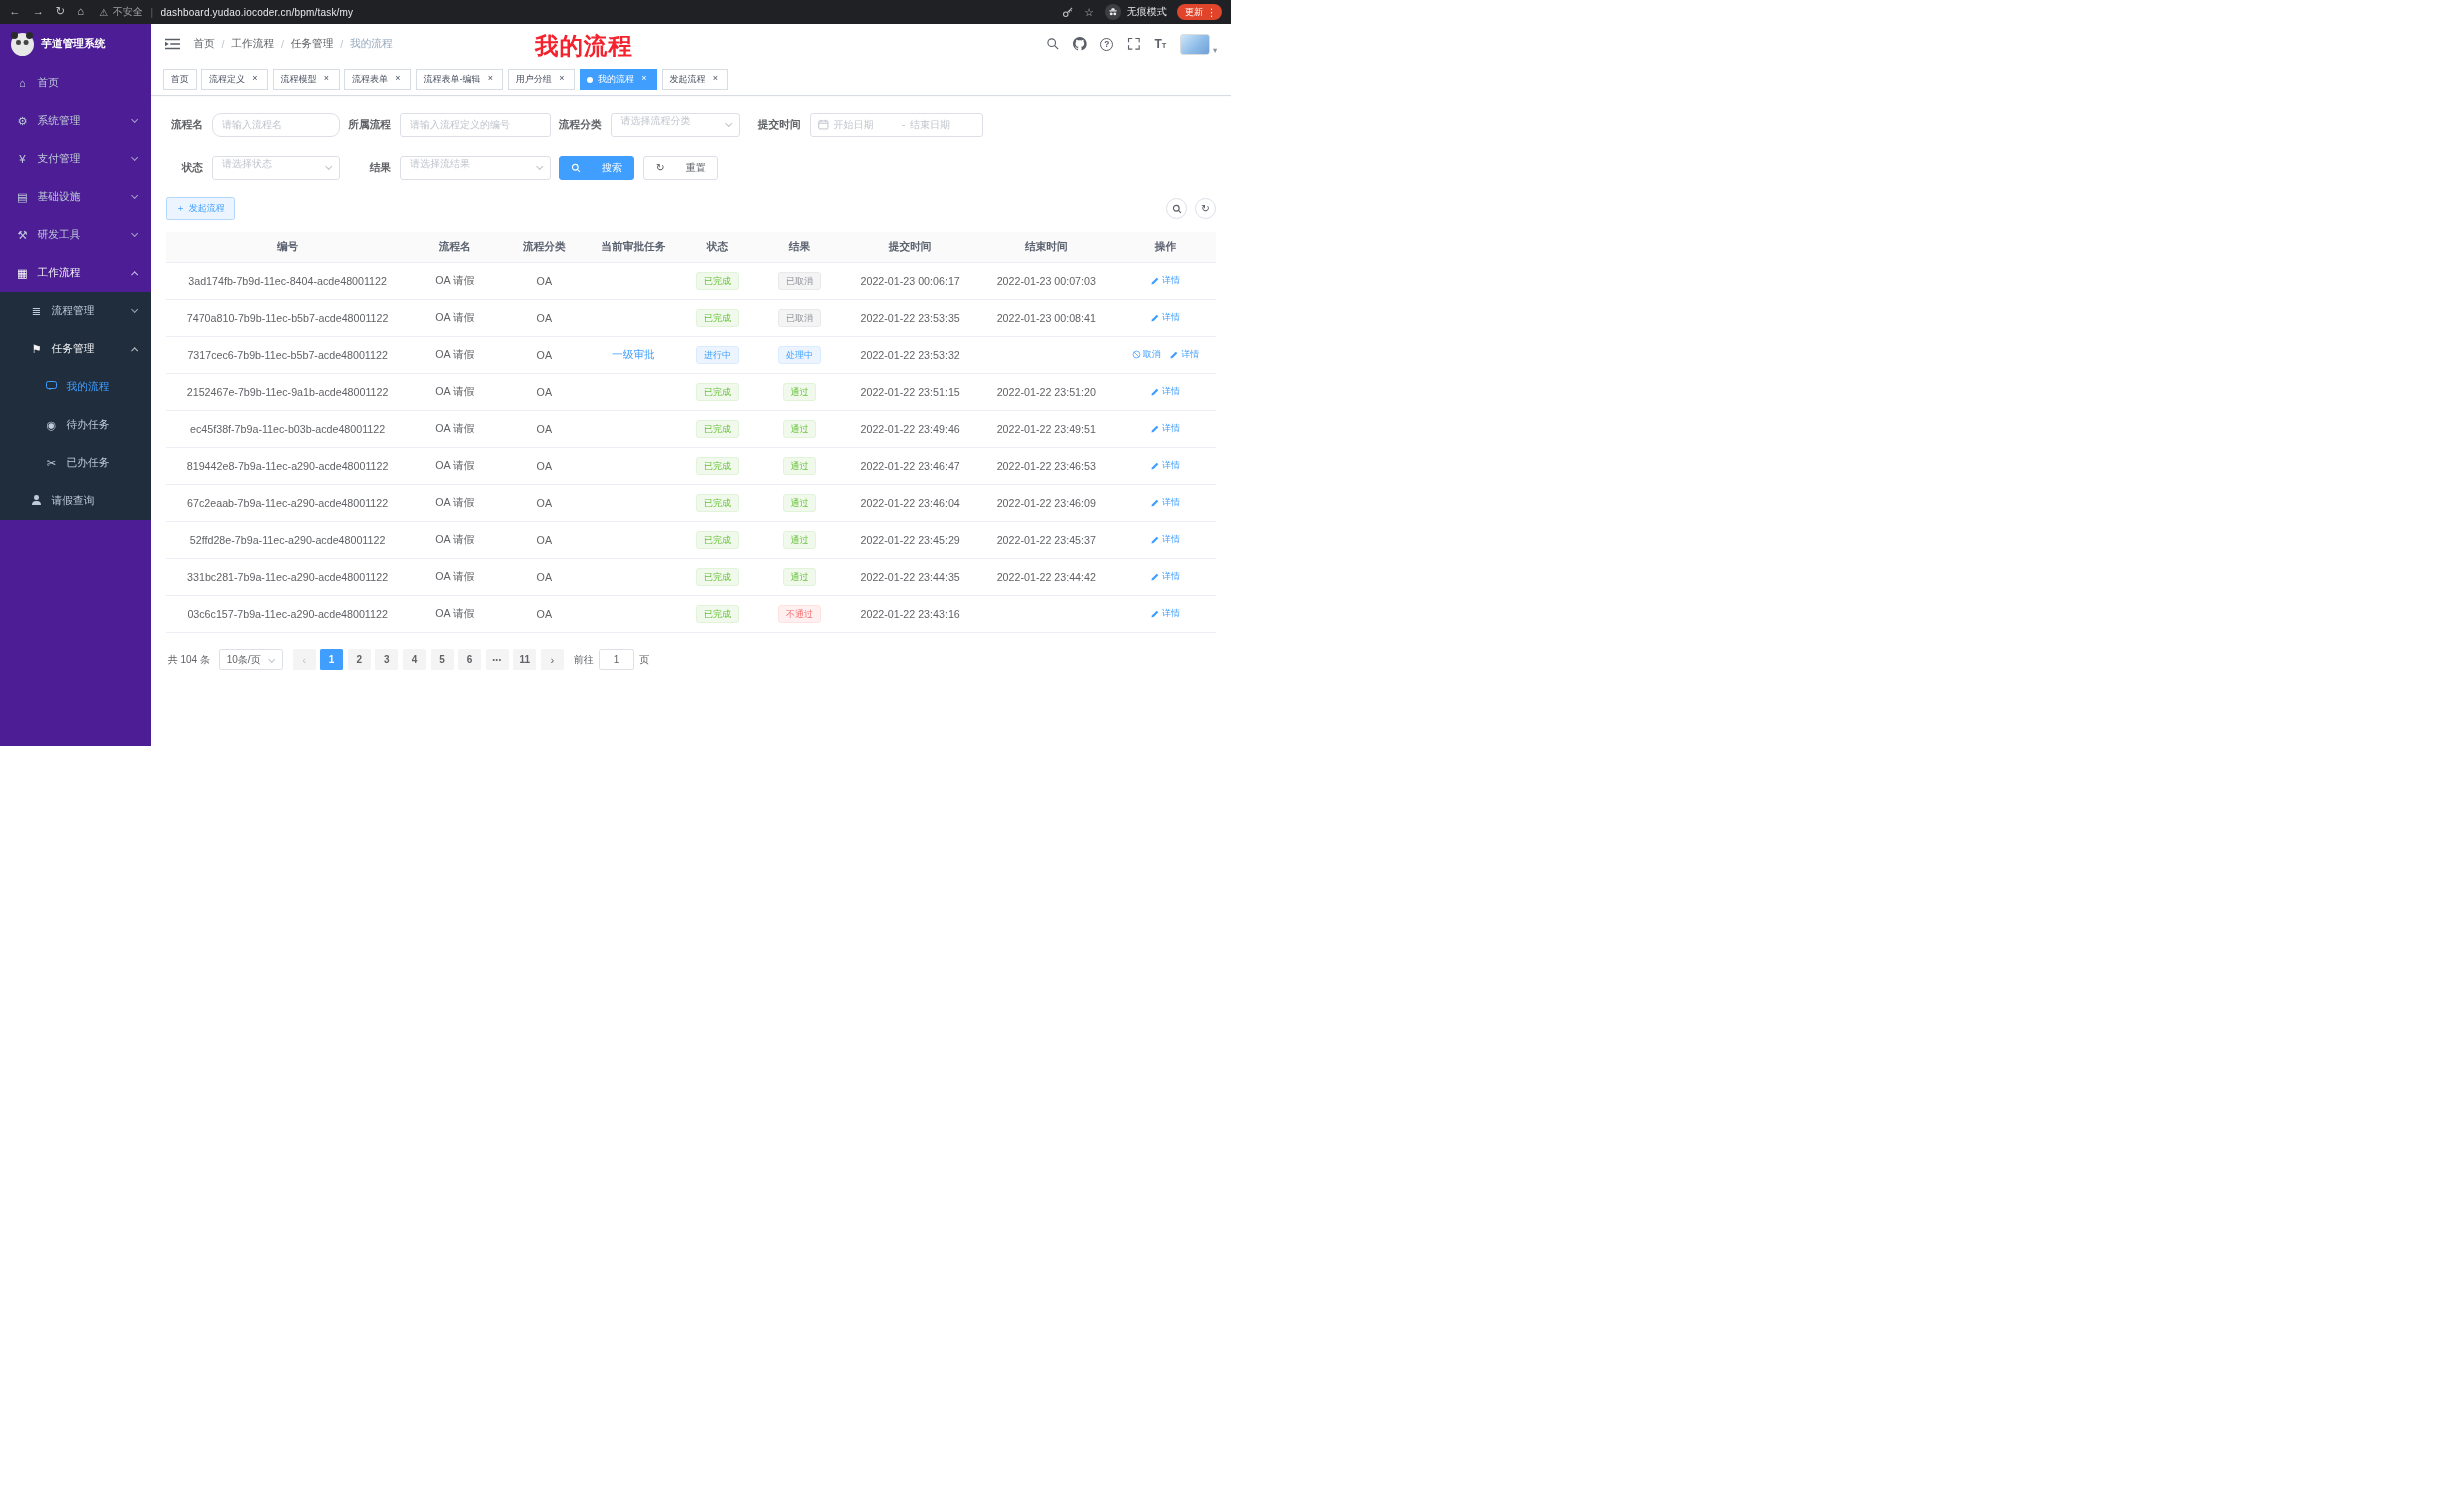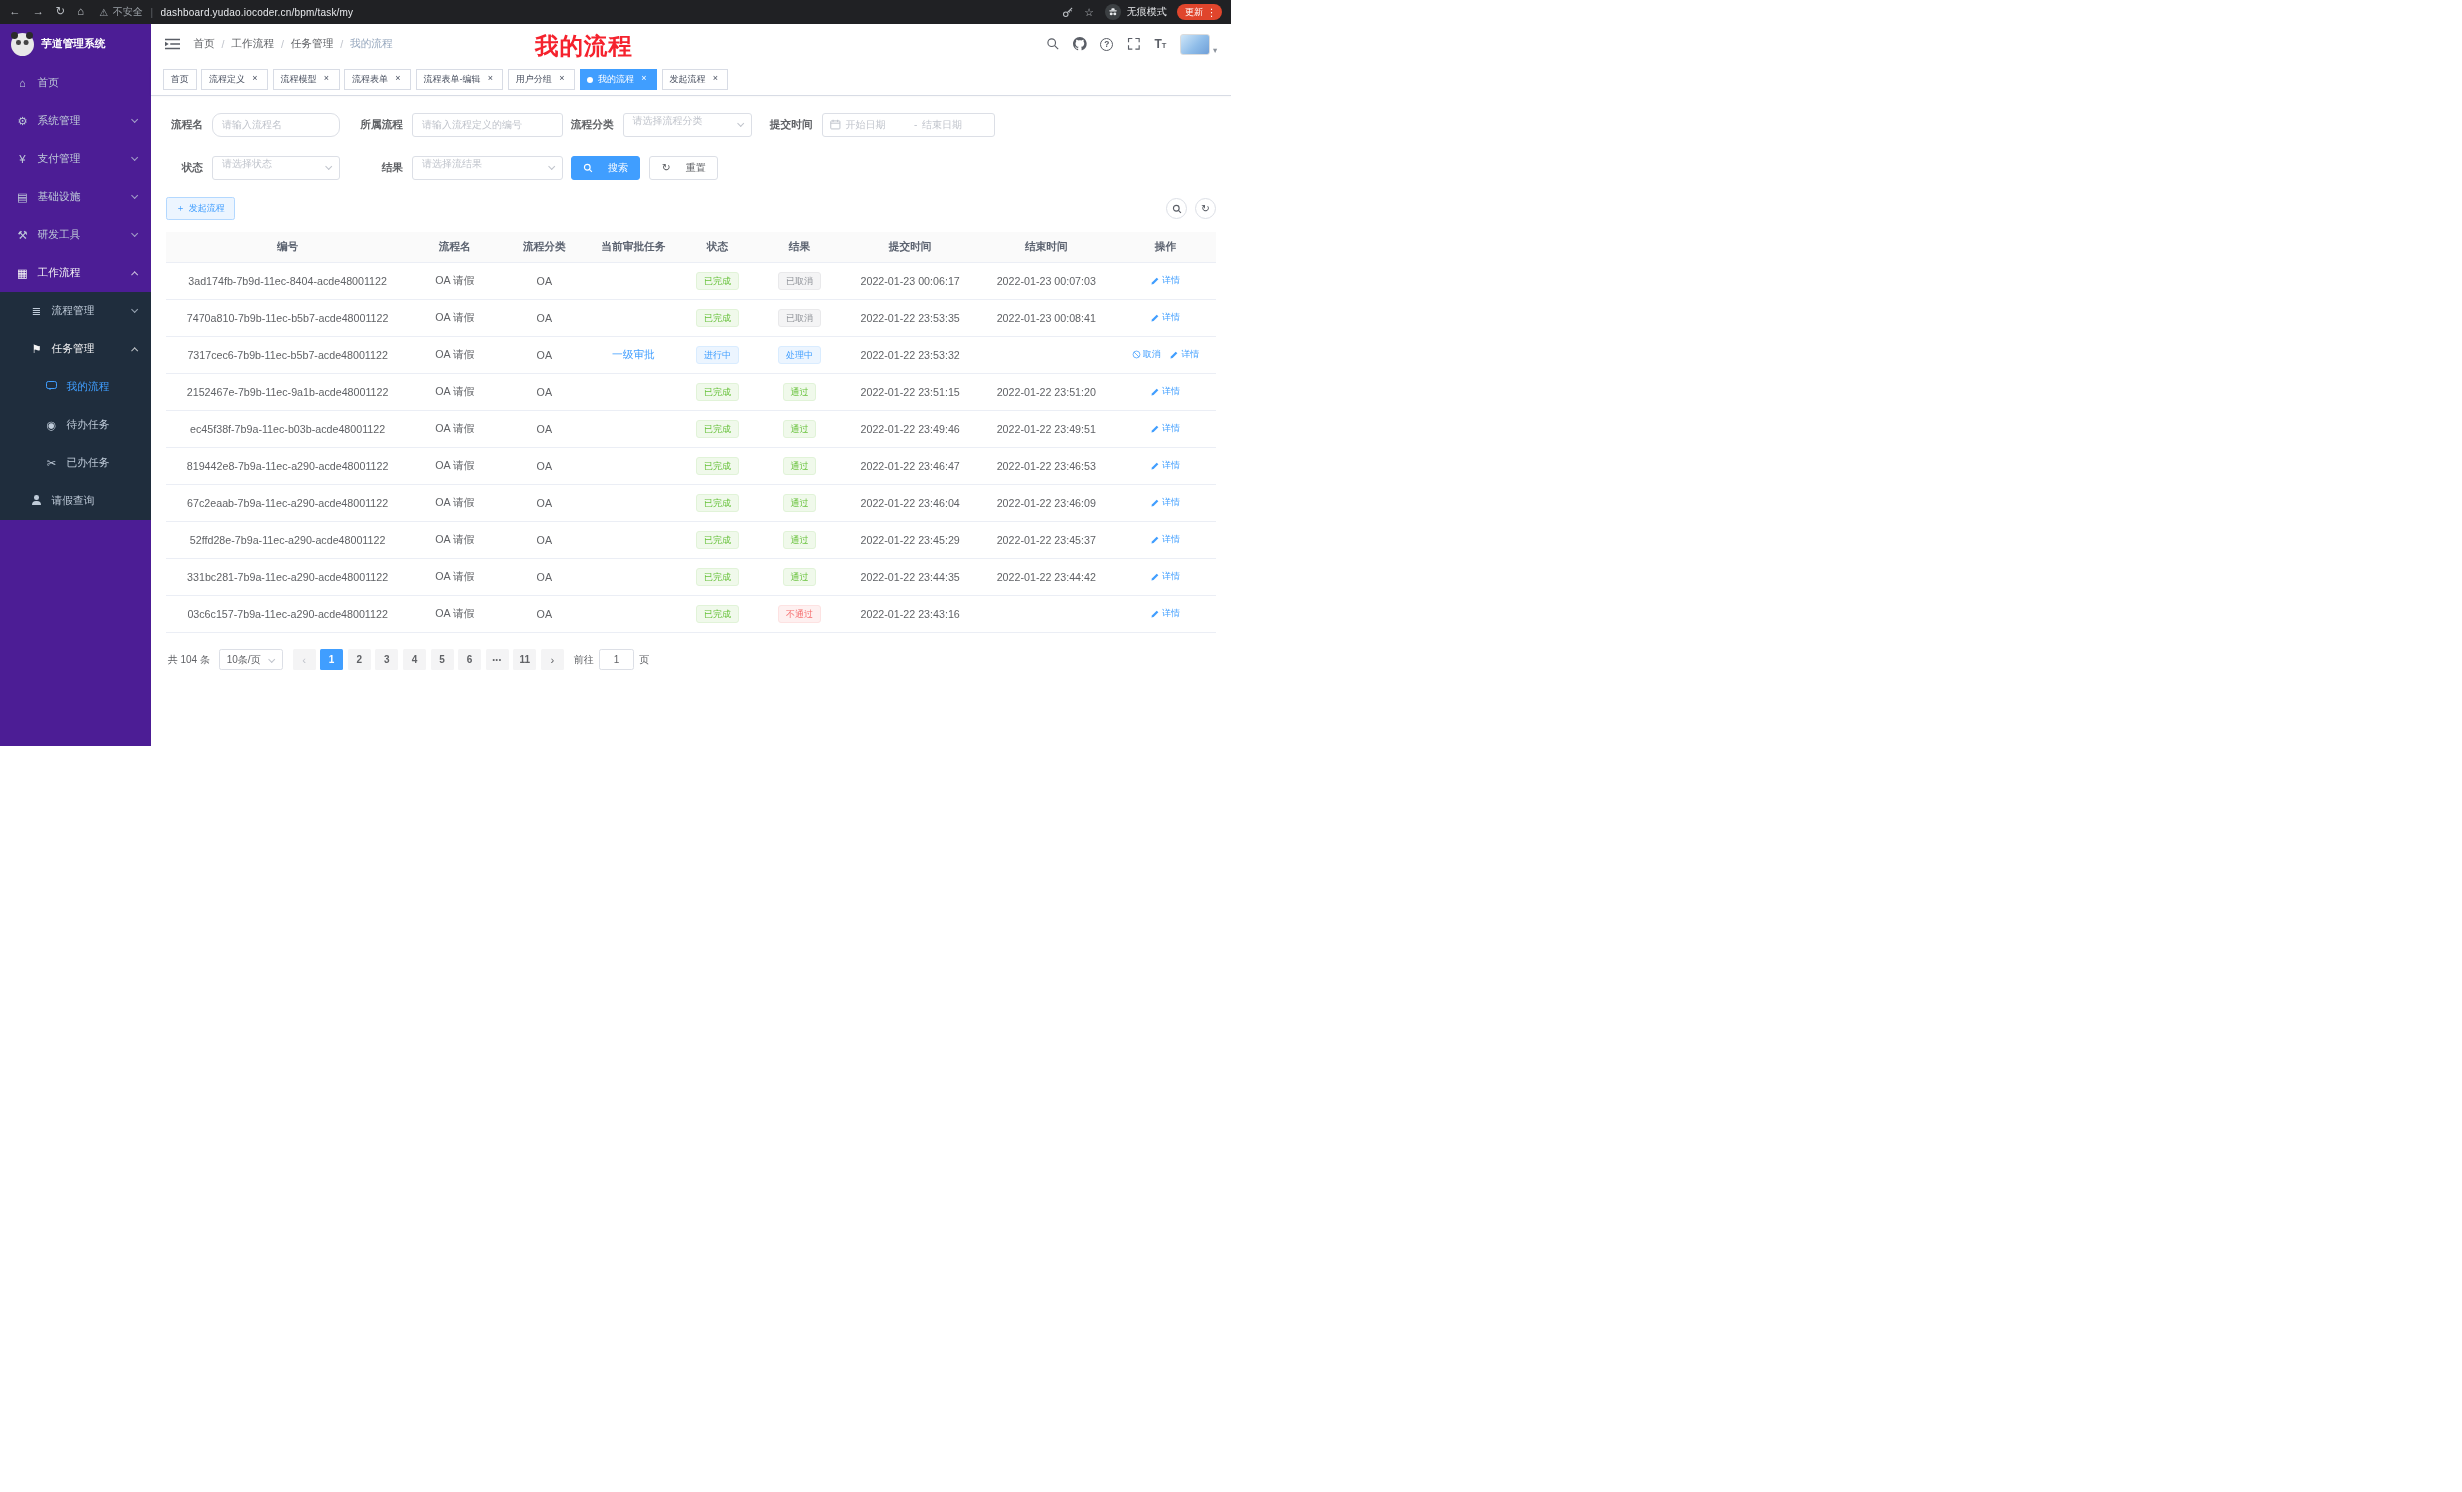--- a/index.html
+++ b/index.html
@@ -74,29 +74,29 @@
   .tab{height:20.5px;display:inline-flex;align-items:center;gap:4.6px;padding:0 6.8px;border:0.8px solid #d8dce5;background:#fff;color:#495060;font-size:9px;cursor:pointer;white-space:nowrap}
   .tab .x{width:10.7px;height:10.7px;line-height:9px;text-align:center;border-radius:50%;font-size:9px}
   .tab.active{background:#409eff;border-color:#409eff;color:#fff}
   .tab .dot{width:6px;height:6px;border-radius:50%;background:#fff}
 
   
   .filters{padding:16.7px 15px 0}
   .frow{display:flex;align-items:center;margin-bottom:19px}
   .fitem{display:flex;align-items:center}
   .flabel{font-weight:700;color:#606266;margin-right:9px;white-space:nowrap;text-align:right}
-  .lab-a{min-width:37px}.lab-b{min-width:43px;margin-left:20px}.lab-c{min-width:43px;margin-left:7.6px}.lab-d{min-width:43px;margin-left:18px}
+  .lab-a{min-width:37px}.lab-b{min-width:43px;margin-left:8px}.lab-c{min-width:43px;margin-left:7.6px}.lab-d{min-width:43px;margin-left:18px}
   .inp{height:24px;border:0.8px solid #dcdfe6;border-radius:3px;padding:0 9px;font-size:10px;color:#606266;outline:none;background:#fff;font-family:inherit}
   .inp::placeholder{color:#c0c4cc}
   .sel{position:relative;display:flex;align-items:flex-end;height:24px;border:0.8px solid #dcdfe6;border-radius:3px;padding:0 20px 8px 9px;font-size:10px;color:#c0c4cc;background:#fff;cursor:pointer}
   .sel-chev{position:absolute;right:8.4px;top:8.4px;width:5.3px;height:5.3px;border-right:1.1px solid #c0c4cc;border-bottom:1.1px solid #c0c4cc;transform:rotate(45deg) translateY(-1.5px)}
   .daterange{display:flex;align-items:center;height:24px;width:173px;border:0.8px solid #dcdfe6;border-radius:3px;padding:0 7.6px;gap:4.6px;color:#c0c4cc;font-size:10px;cursor:pointer}
   .cal{width:10.7px;height:10.7px;stroke:#c0c4cc;fill:none;stroke-width:1.3;flex-shrink:0}
   .dr-ph{flex:1;text-align:left}
-  .btn{height:24px;border-radius:3px;font-size:10px;display:inline-flex;align-items:center;gap:15px;padding:0 11.4px;cursor:pointer;border:0.8px solid #dcdfe6;background:#fff;color:#606266;font-family:inherit}
+  .btn{height:24px;border-radius:3px;font-size:10px;display:inline-flex;align-items:center;gap:21px;padding:0 11.4px;cursor:pointer;border:0.8px solid #dcdfe6;background:#fff;color:#606266;font-family:inherit}
   .btn-primary{background:#409eff;border-color:#409eff;color:#fff}
   .btn .ricon{font-size:10.7px;line-height:1}
   .mag{width:10px;height:10px;fill:none;stroke:currentColor;stroke-width:1.6}
 
   
   .toolbar{display:flex;align-items:center;padding:0 15px;margin-top:-1.5px}
   .btn-plain{height:23px;border-radius:2.3px;font-size:9px;display:inline-flex;align-items:center;gap:3.8px;padding:0 9px;cursor:pointer;border:0.8px solid #b3d8ff;background:#ecf5ff;color:#409eff;font-family:inherit}
   .tool-right{margin-left:auto;display:flex;gap:7.6px}
   .circle-btn{width:21px;height:21px;border-radius:50%;border:0.8px solid #dcdfe6;background:#fff;color:#5a5e66;display:flex;align-items:center;justify-content:center;cursor:pointer;font-size:10.7px}
 

